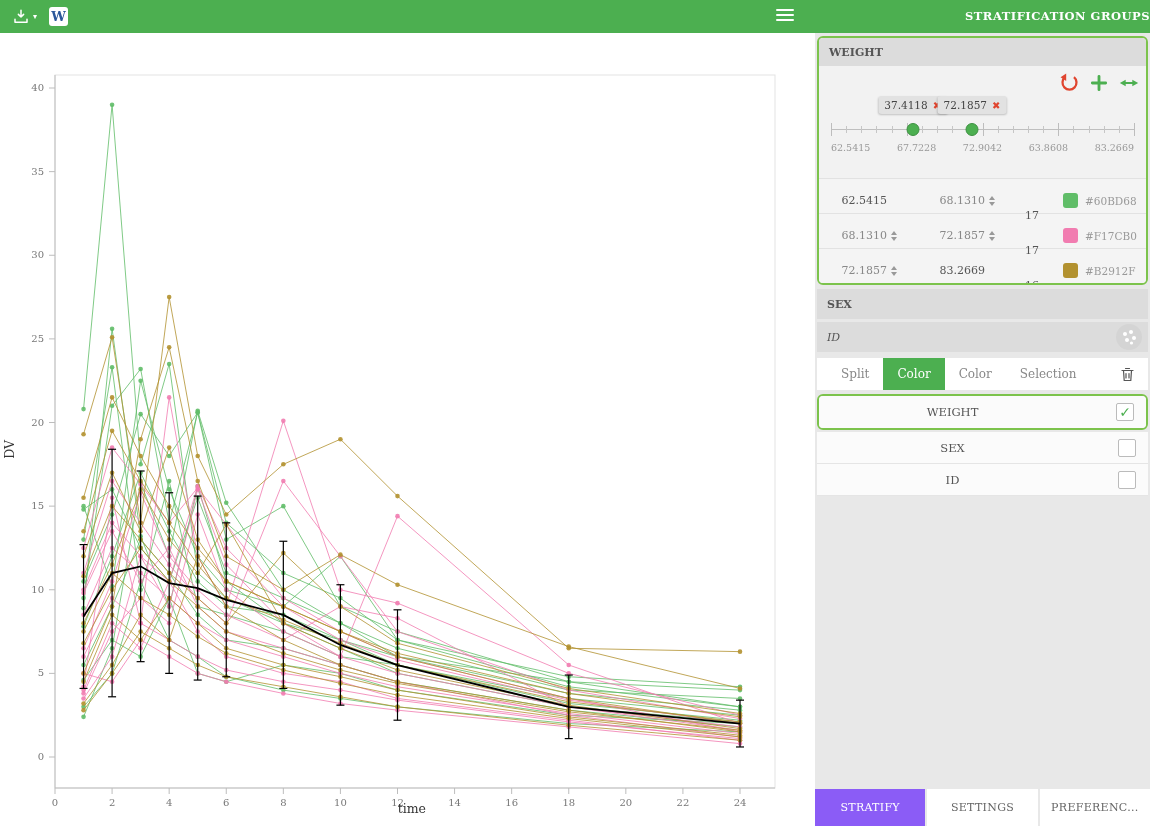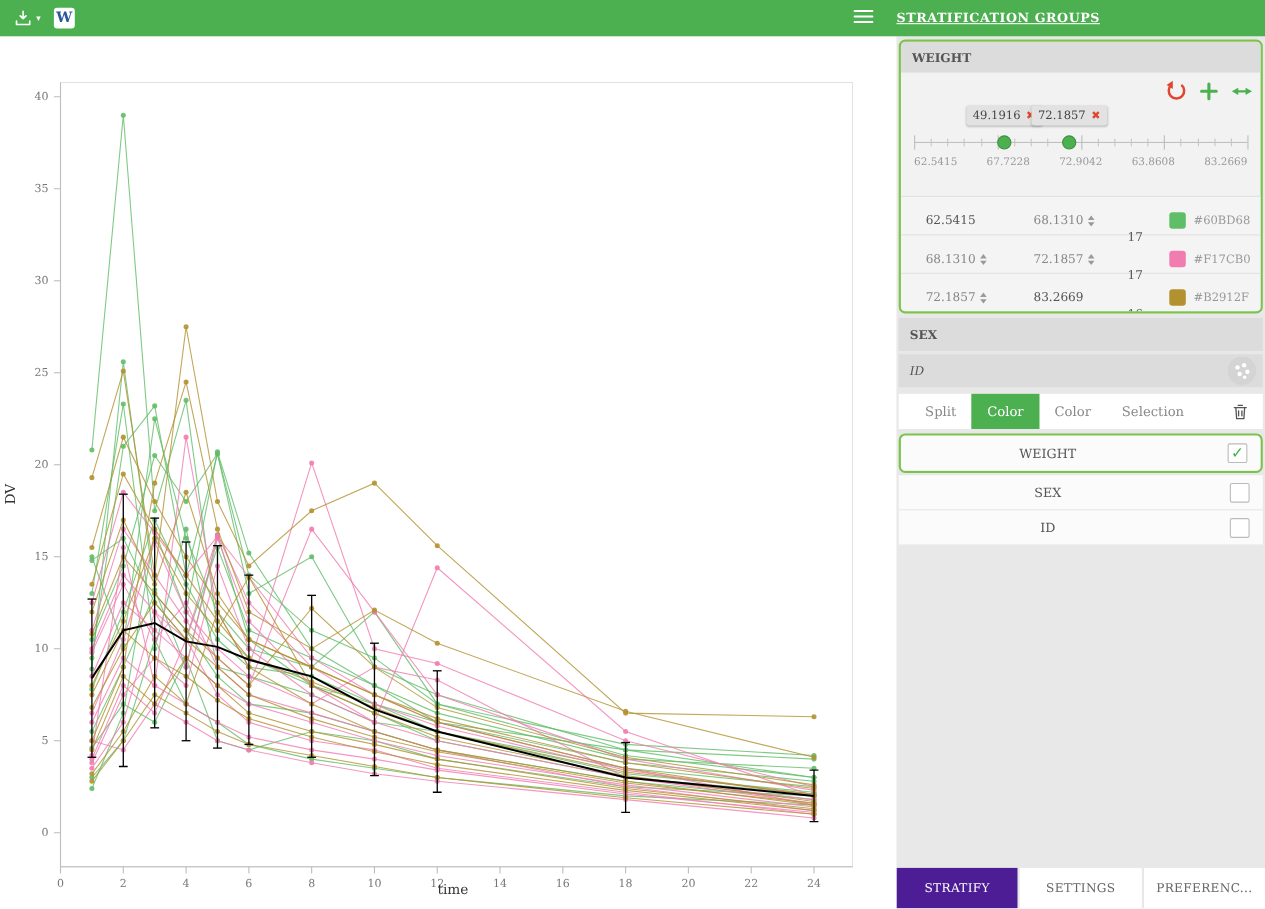--- a/index.html
+++ b/index.html
@@ -11,21 +11,21 @@
   
   .topbar { position:absolute; top:0; left:0; width:1150px; height:33px; background:#4CAF50; z-index:5; }
   .topbar-left { position:absolute; left:12px; top:0; height:33px; display:flex; align-items:center; gap:12px; }
   .download-btn { display:flex; align-items:center; gap:3px; cursor:pointer; }
   .caret { color:#fff; font-size:8px; line-height:1; font-family:"DejaVu Sans", sans-serif; }
   .word-icon { width:19px; height:19px; background:#fff; border-radius:3px; color:#2B579A;
     font-weight:bold; font-size:13px; display:flex; align-items:center; justify-content:center; cursor:pointer; }
   .hamburger { position:absolute; left:776px; top:9px; width:18px; cursor:pointer; }
   .hamburger span { display:block; height:2px; background:#fff; margin:0 0 3px 0; border-radius:1px; }
   .panel-title { position:absolute; right:0; top:0; width:335px; height:33px; line-height:33px;
-    text-align:left; color:#fff; font-weight:bold; font-size:11.5px; letter-spacing:.5px;text-decoration:underline; }
+    text-align:right; color:#fff; font-weight:bold; font-size:11.5px; letter-spacing:.5px; }
 
   
   .main { position:absolute; left:0; top:33px; width:815px; height:793px; background:#fff; }
   #chart { display:block; }
   #chart .tick { font-size:10px; fill:#777; font-family:"DejaVu Serif", serif; }
   #chart .axis-label { font-size:12.5px; fill:#333; font-family:"DejaVu Serif", serif; }
 
   
   .rightpanel { position:absolute; right:0; top:33px; width:335px; height:793px; background:#E8E8E8; overflow:hidden; }
   .section-header { height:28px; background:#DCDCDC; display:flex; align-items:center;
@@ -80,21 +80,21 @@
   .var-row { position:relative; height:32px; background:#FBFBFB; display:flex; align-items:center; }
   .var-row .lbl { width:calc(100% - 60px); text-align:center; font-size:11.5px; color:#555; }
   .plain-rows .var-row { margin:0 2px; border-bottom:1px solid #E5E5E5; }
   .checkbox { position:absolute; right:12px; top:7px; width:18px; height:18px; background:#fff;
     border:1px solid #BBB; border-radius:2px; display:flex; align-items:center; justify-content:center; cursor:pointer; }
   .checkbox .mark { color:#4CAF50; font-weight:bold; font-size:14px; line-height:1; font-family:"DejaVu Sans", sans-serif; }
 
   .bottom-tabs { position:absolute; left:0; right:0; bottom:0; height:37px; display:flex; gap:2px; background:#E8E8E8; }
   .btab { flex:1; display:flex; align-items:center; justify-content:center; font-size:11px;
     letter-spacing:.3px; background:#ffffff; color:#666; cursor:pointer; white-space:nowrap; overflow:hidden; }
-  .btab.active { background:#4c1d95; color:#fff; }
+  .btab.active { background:#8b5cf6; color:#fff; }
 </style>
 </head>
 <body>
 
 <div class="topbar">
   <div class="topbar-left">
     <div class="download-btn">
       <span style="display:flex;">
         <svg width="18" height="18" viewBox="0 0 24 24">
             <path d="M12 3v9M8.5 8.5 12 12l3.5-3.5M4 15v4h16v-4" fill="none" stroke="#fff" stroke-width="2" stroke-linecap="round" stroke-linejoin="round"></path>
@@ -654,21 +654,21 @@
         <span>
           <svg width="22" height="20" viewBox="0 0 24 24">
               <path d="M7 12h10" stroke="#4CAF50" stroke-width="2.4"></path>
               <polygon points="8,8 1,12 8,16" fill="#4CAF50"></polygon>
               <polygon points="16,8 23,12 16,16" fill="#4CAF50"></polygon>
             </svg>
         </span>
       </div>
       <div class="slider-zone">
         <div class="chip" id="chip0" style="left: 26.9698%;">
-          <span>49.1916</span>
+          <span>37.4118</span>
           <span class="x">✖</span>
         </div>
         <div class="chip" id="chip1" style="left: 46.5332%;">
           <span>72.1857</span>
           <span class="x">✖</span>
         </div>
         <div class="track" id="slider-ticks">
           <div class="track-line"></div>
           <div class="handle" id="h0" style="left: 26.9698%;"></div>
           <div class="handle" id="h1" style="left: 46.5332%;"></div>

